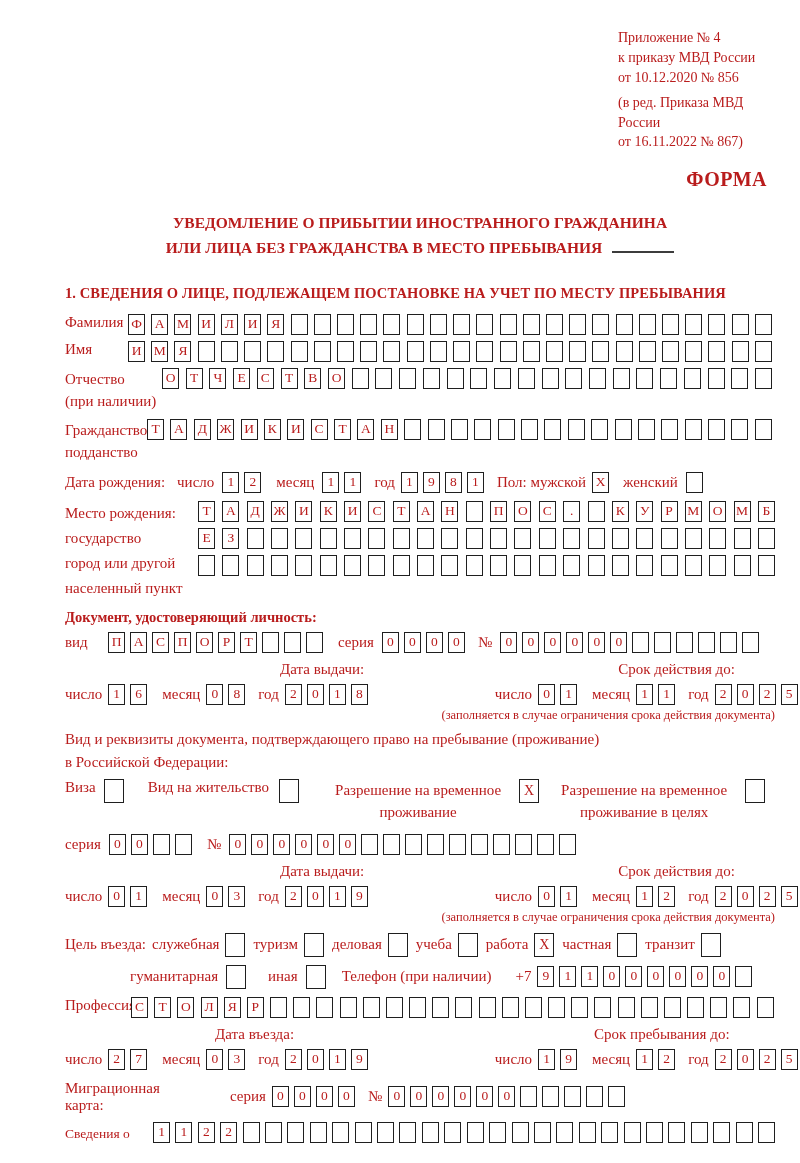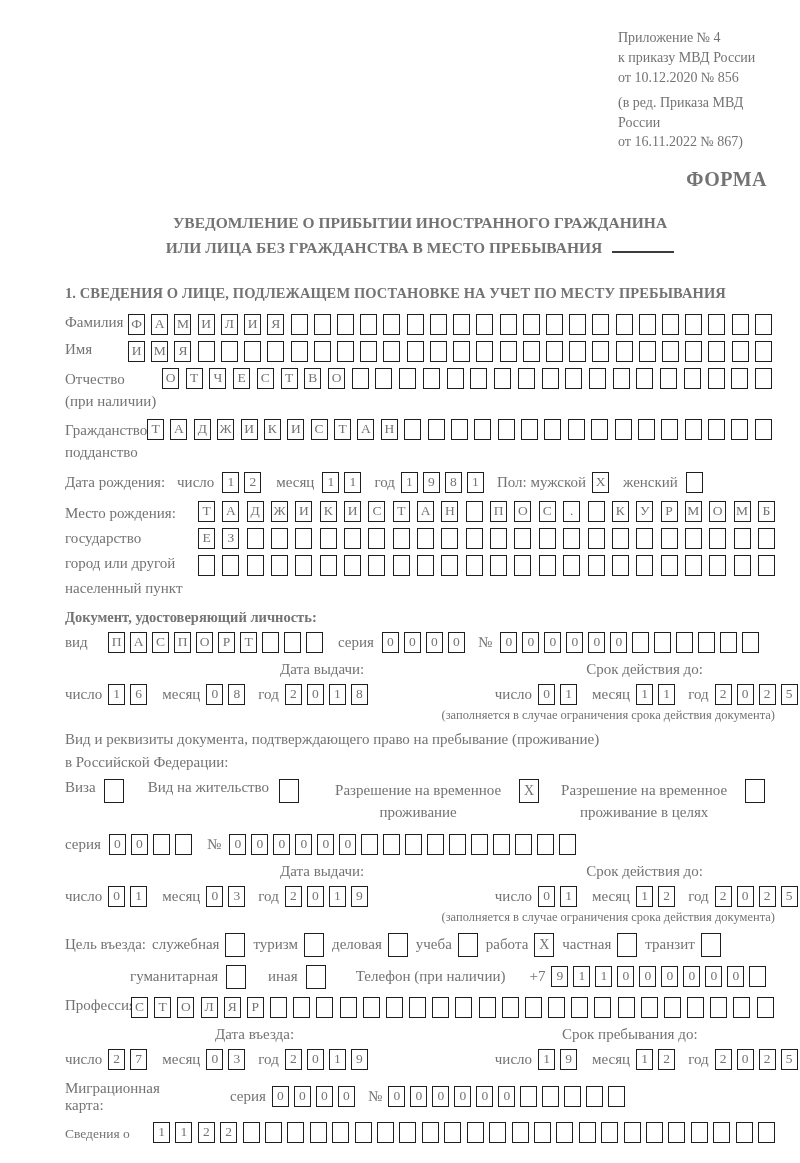--- a/index.html
+++ b/index.html
@@ -1,20 +1,20 @@
 <!DOCTYPE html>
 <html><head>
 <meta charset="utf-8">
 <style>
   * { box-sizing: border-box; }
   html,body { margin:0; padding:0; background:#ffffff; }
   .page {
     width:800px; height:1163px; margin:0 auto; background:#fff;
     padding:28px 25px 0 65px; overflow:hidden; position:relative;
-    font-family:"Liberation Serif","DejaVu Serif",serif; font-size:15px; color:#737373;
+    font-family:"Liberation Serif","DejaVu Serif",serif; font-size:15px; color:#b91c1c;
   }
   .annex { margin-left:553px; font-size:14px; line-height:1.42; }
   .annex .rev { margin-top:5px; }
   .form-label { text-align:right; font-weight:bold; font-size:20px; margin-top:16px; padding-right:8px; letter-spacing:.5px; }
   .title { text-align:center; font-weight:bold; font-size:15.5px; line-height:1.6; margin-top:20px; }
   .blank-line { display:inline-block; width:62px; border-bottom:2px solid #3c3c3c; margin-left:10px; }
   .sec { font-weight:bold; font-size:14.5px; margin-top:24px; letter-spacing:.1px; white-space:nowrap; }
 
   .row { display:flex; align-items:flex-start; }
   .vrow { display:flex; align-items:center; }
@@ -25,21 +25,21 @@
   .cell {
     flex:none; width:17px; height:21px; border:1.6px solid #1f1f1f;
     text-align:center; line-height:18px; font-size:13.5px; background:#fff;
   }
   .cbox {
     flex:none; width:20px; height:24px; border:1.6px solid #1f1f1f;
     text-align:center; line-height:21px; font-size:14px; background:#fff;
   }
   .doc-head { font-weight:bold; font-size:14.5px; margin-top:8px; }
   .note { text-align:right; font-size:12.5px; margin-top:3px; }
-  .dhead { display:flex; margin-top:8px; }
+  .dhead { display:flex; margin-top:8px;gap:32px; }
   .small2 { line-height:1.5; }
   .mt6{margin-top:6px;} .mt8{margin-top:8px;} .mt10{margin-top:10px;} .mt12{margin-top:12px;}
   .gap6{margin-right:6px;} .gap8{margin-right:8px;} .gap10{margin-right:10px;} .gap12{margin-right:12px;}
   .optblock { text-align:center; line-height:1.5; }
 </style>
 </head>
 <body>
 
 <div class="page">
 
@@ -506,21 +506,21 @@
     <span class="cbox gap8"></span>
     <span class="lbl gap6">транзит</span>
     <span class="cbox"></span>
   </div>
 
   <div class="vrow mt8">
     <span class="lbl gap8" style="margin-left:65px">гуманитарная</span>
     <span class="cbox"></span>
     <span class="lbl gap8" style="margin-left:22px">иная</span>
     <span class="cbox"></span>
-    <span class="lbl" style="margin-left:30px">Телефон (при наличии)</span>
+    <span class="lbl" style="margin-left:16px">Телефон (при наличии)</span>
     <span class="lbl gap6" style="margin-left:24px">+7</span>
     <div class="cells">
         <span class="cell">9</span>
         <span class="cell">1</span>
         <span class="cell">1</span>
         <span class="cell">0</span>
         <span class="cell">0</span>
         <span class="cell">0</span>
         <span class="cell">0</span>
         <span class="cell">0</span>

